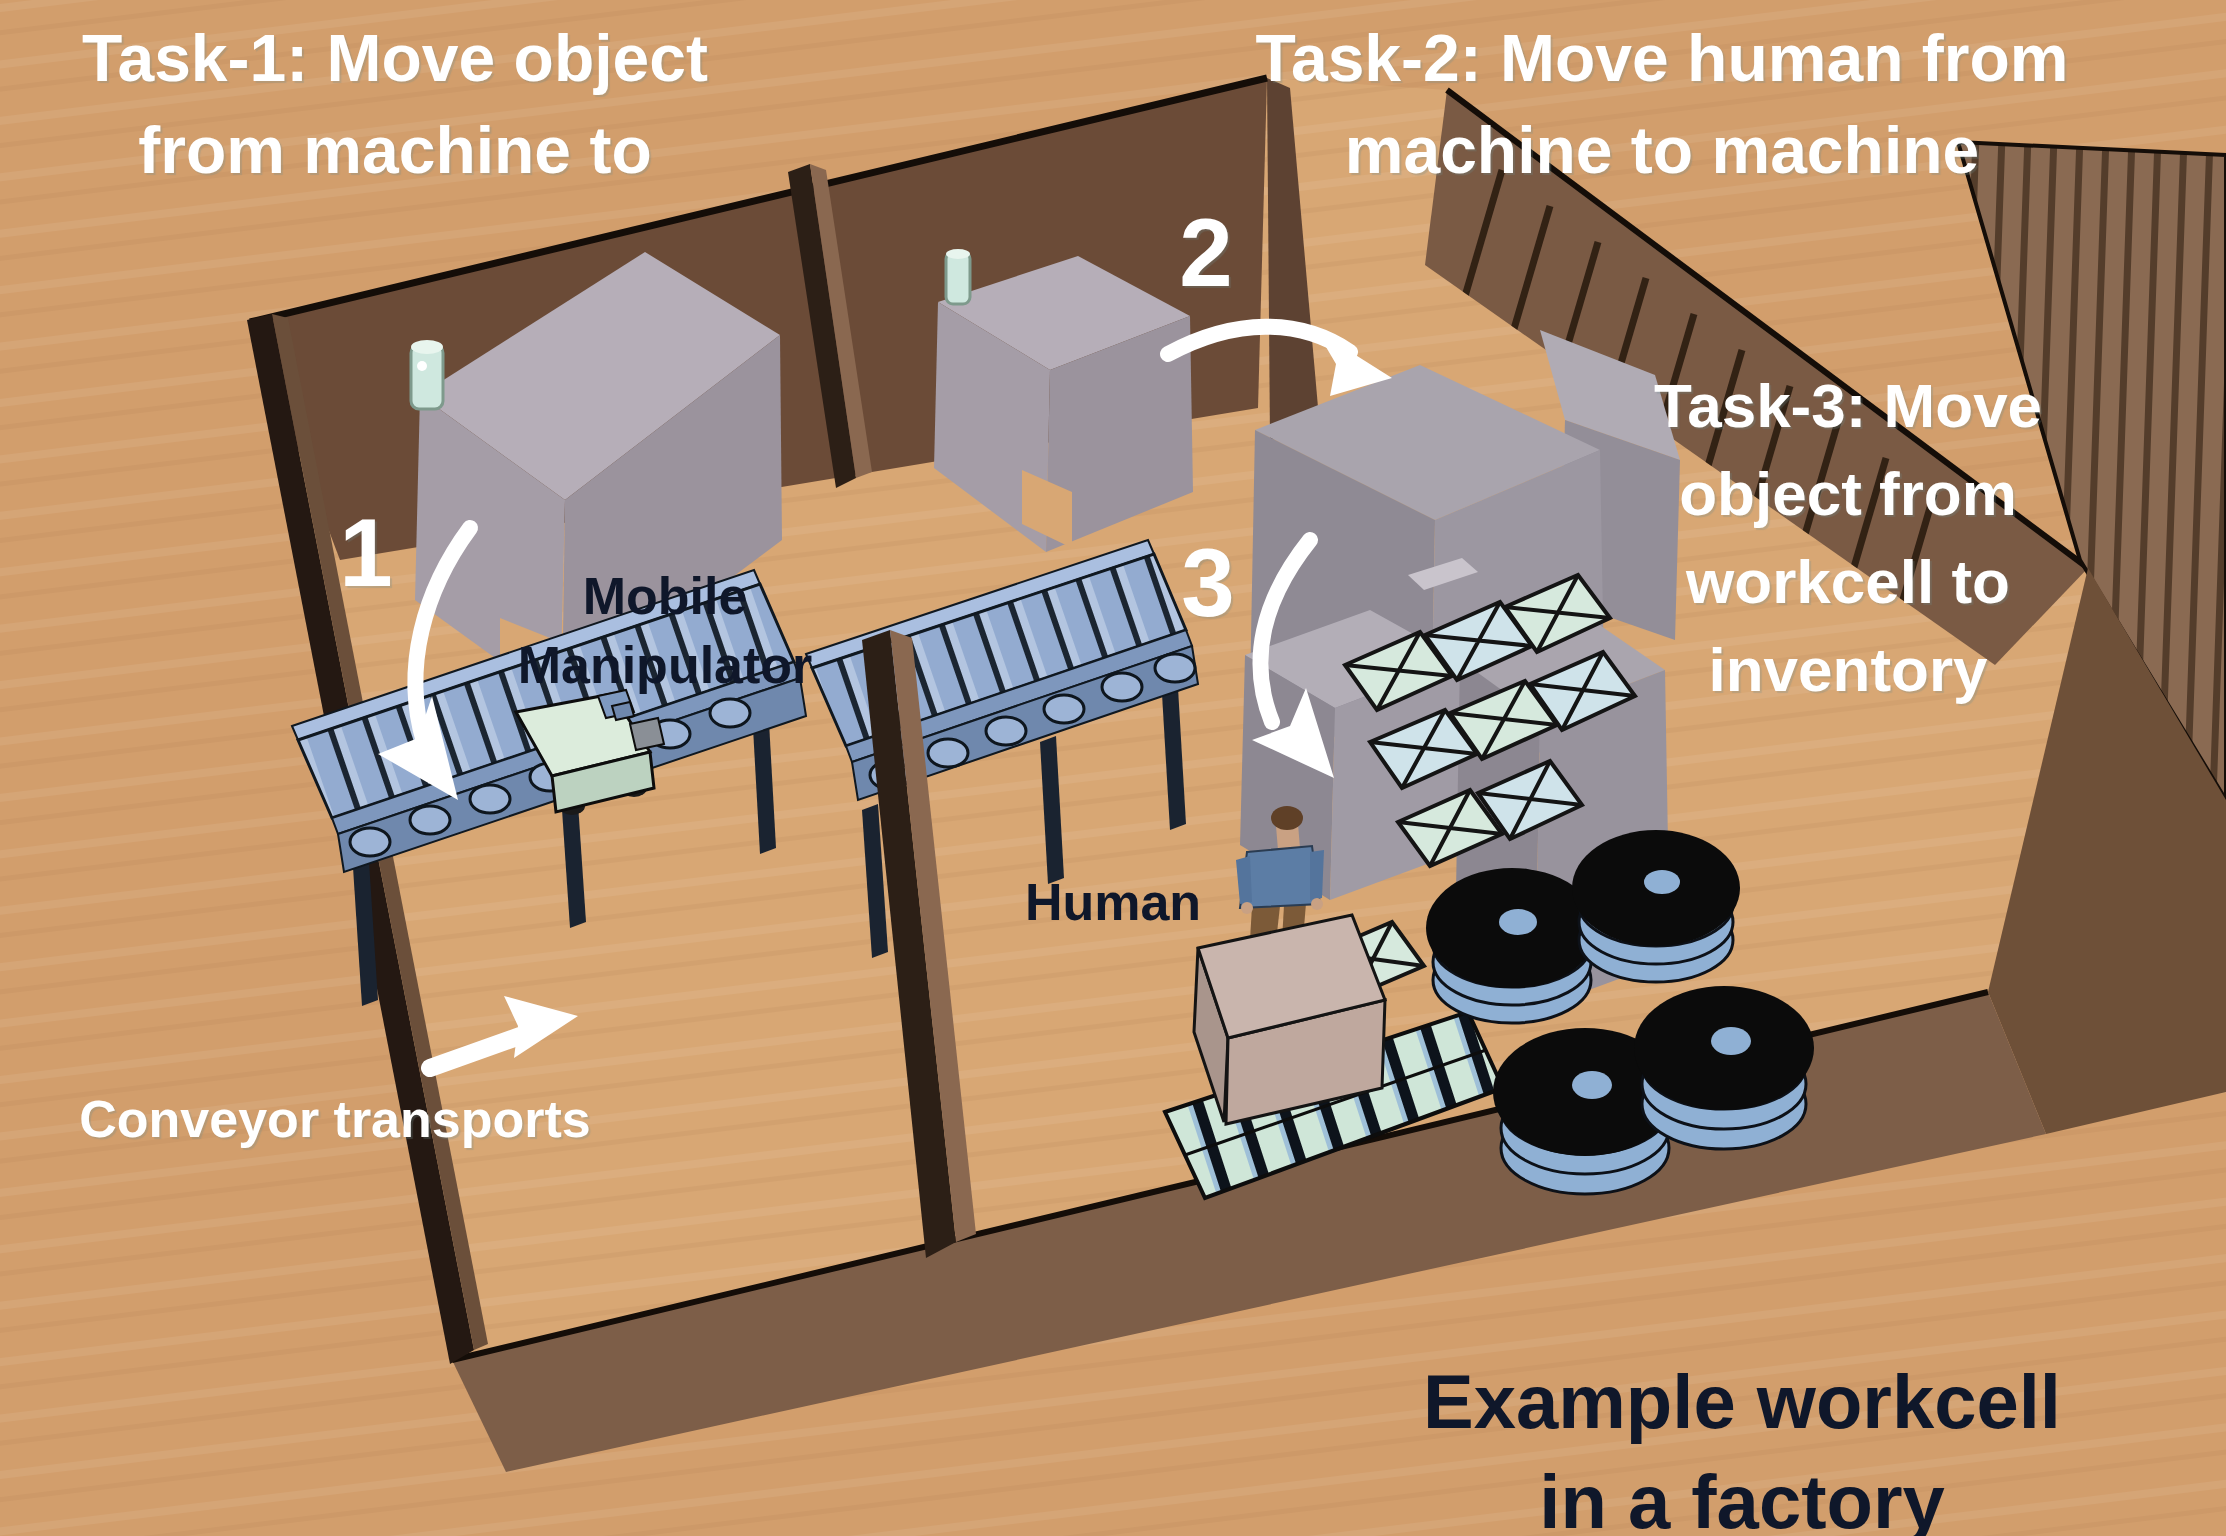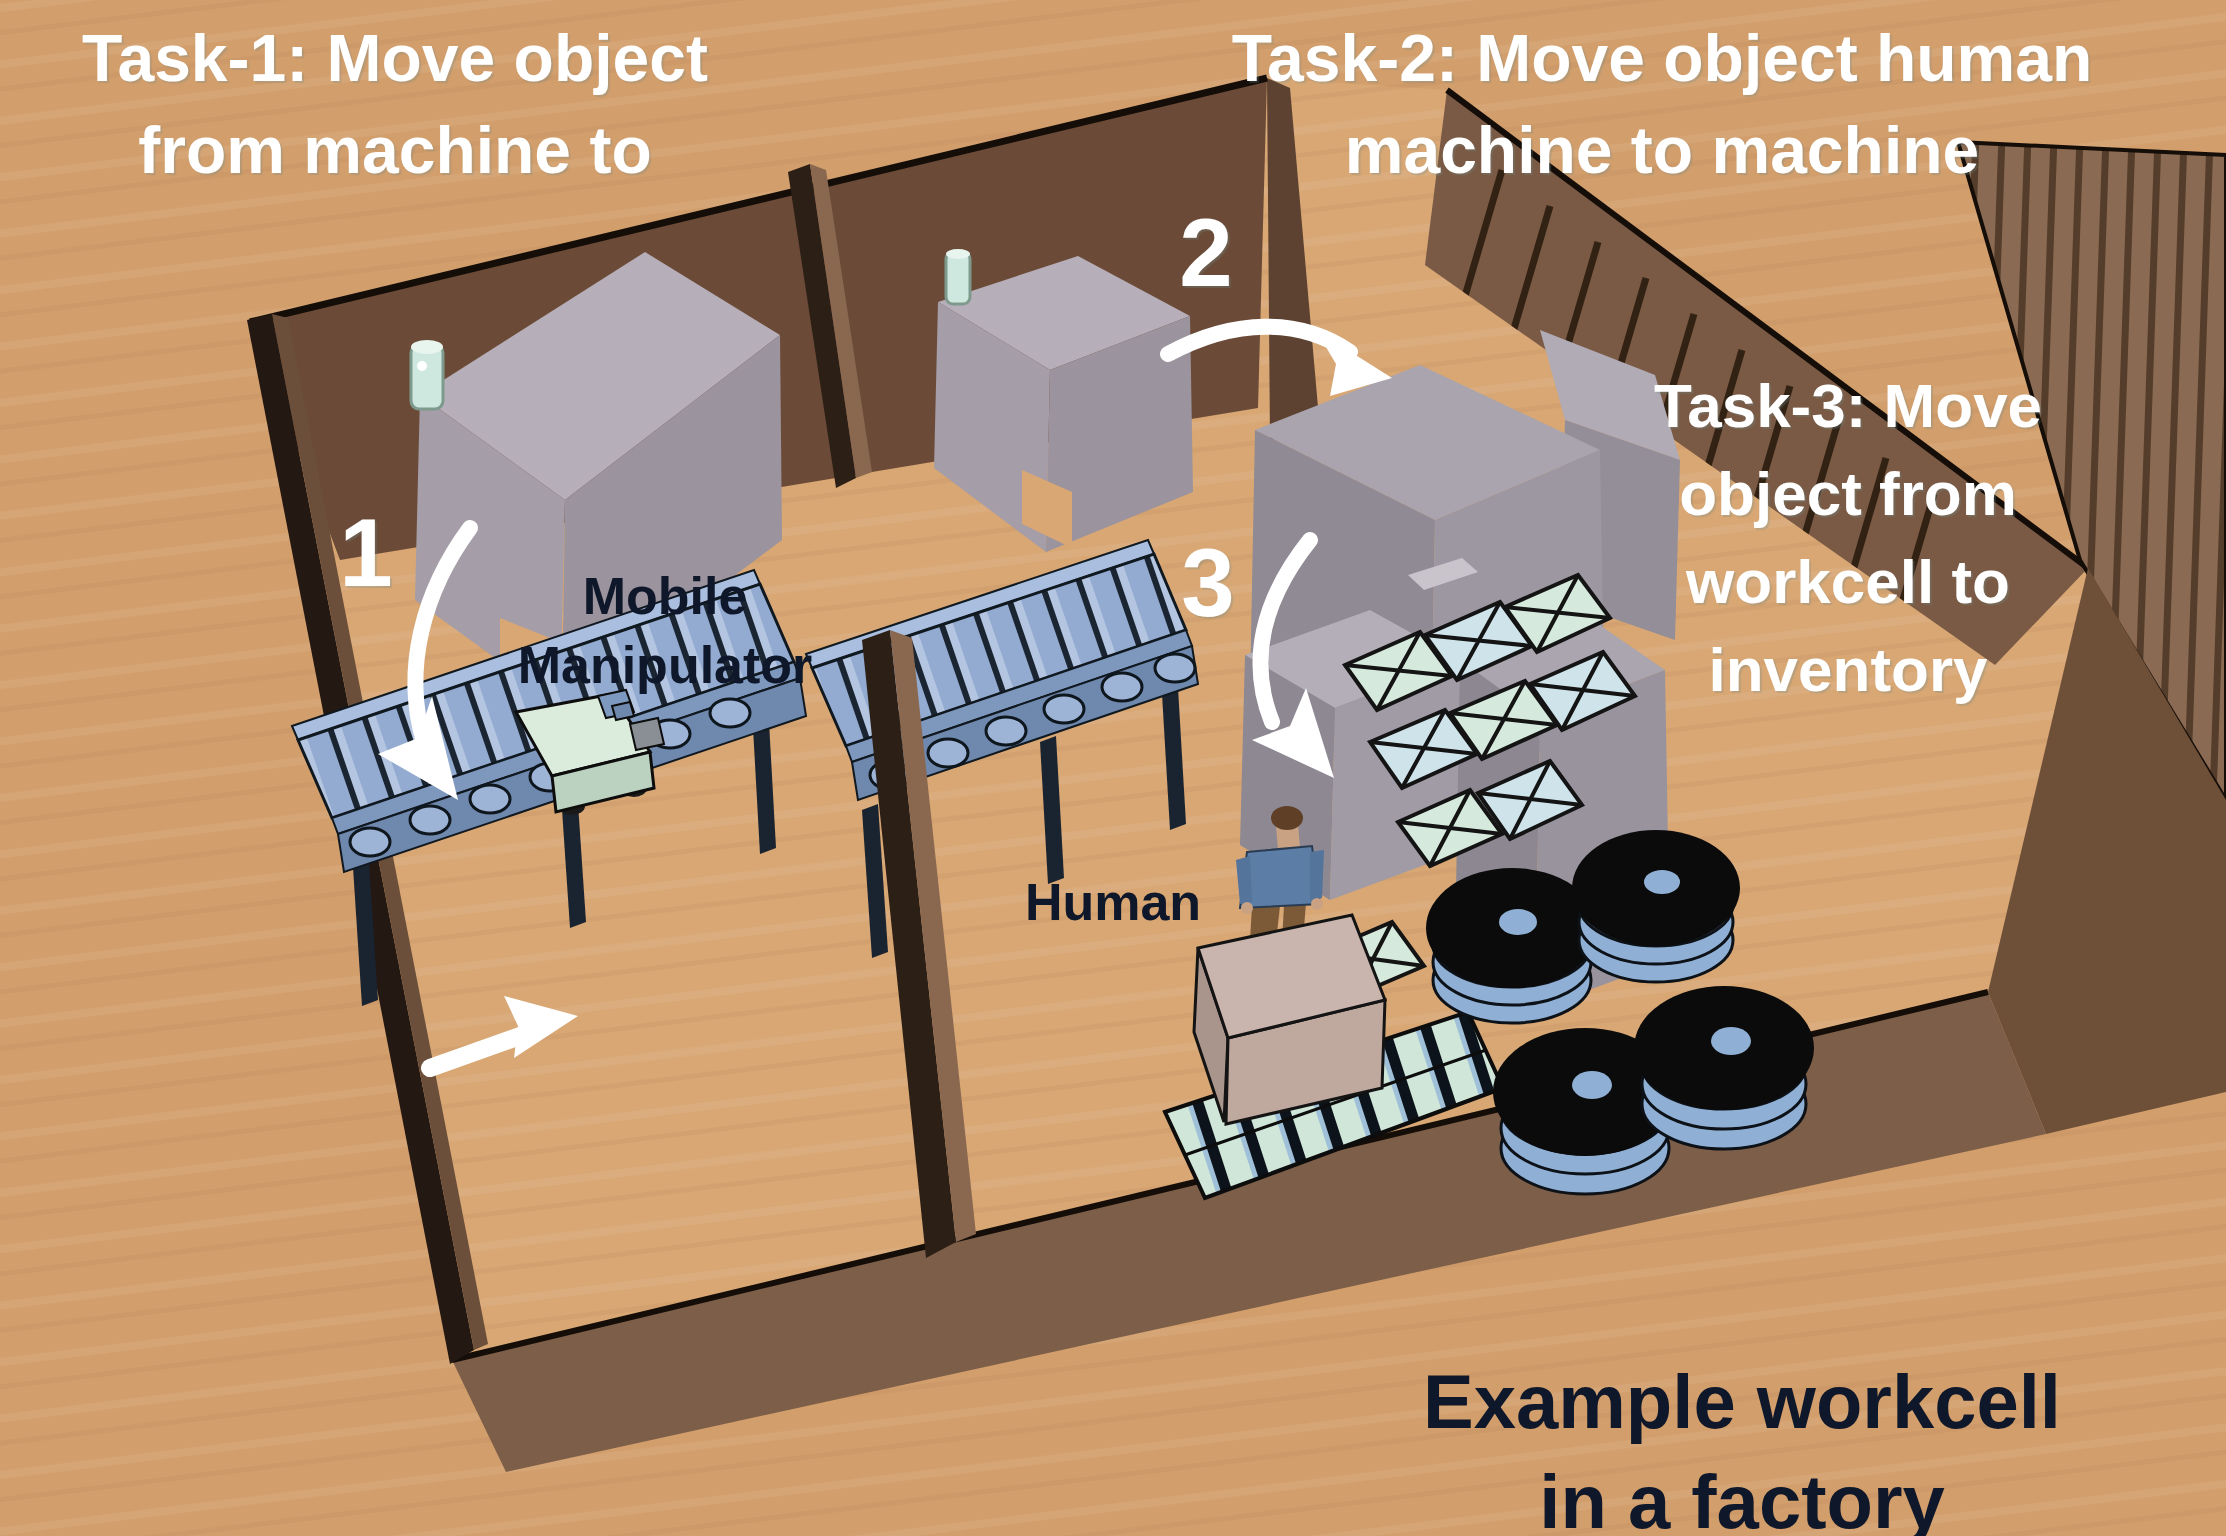--- a/index.html
+++ b/index.html
@@ -304,21 +304,21 @@
     <polygon points="578,1016 504,996 518,1026 514,1058"></polygon>
   </g>
 </svg>
 
 <div class="lbl white tasktxt" style="left:395px;top:12px;">
   <div>Task-1: Move object</div>
   <div>from machine to</div>
 </div>
 
 <div class="lbl white tasktxt" style="left:1662px;top:12px;">
-  <div>Task-2: Move object human</div>
+  <div>Task-2: Move human from</div>
   <div>machine to machine</div>
 </div>
 
 <div class="lbl white task3txt" style="left:1848px;top:362px;">
   <div>Task-3: Move</div>
   <div>object from</div>
   <div>workcell to</div>
   <div>inventory</div>
 </div>
 
@@ -327,20 +327,21 @@
 <div class="lbl white num" style="left:1208px;top:535px;">3</div>
 
 <div class="lbl black mobiletxt" style="left:665px;top:562px;">
   <div>Mobile</div>
   <div>Manipulator</div>
 </div>
 
 <div class="lbl black humantxt" style="left:1113px;top:876px;">Human</div>
 
 <div class="lbl white convtxt" style="left:335px;top:1078px;">
+  <div>Conveyor transports</div>
 </div>
 
 <div class="lbl black captxt" style="left:1742px;top:1352px;">
   <div>Example workcell</div>
   <div>in a factory</div>
 </div>
 
 </div>
 
 </body></html>

